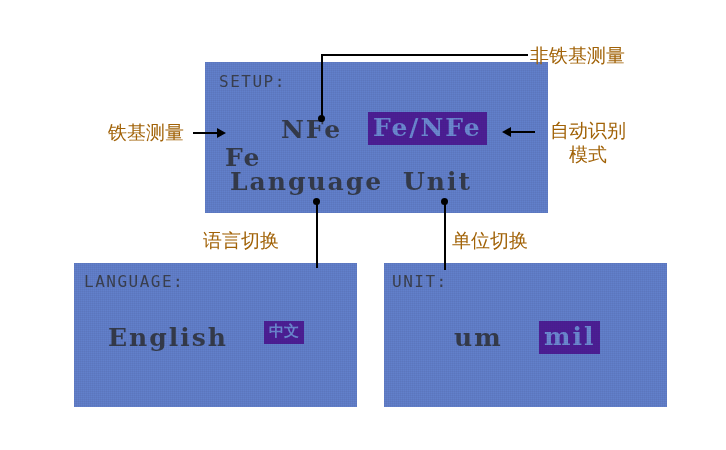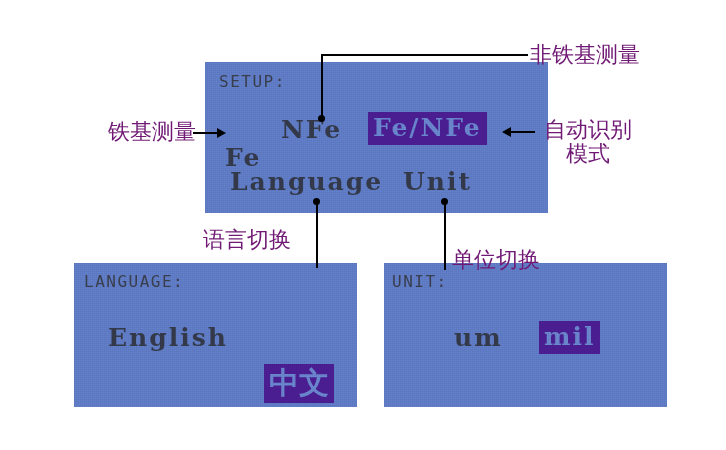--- a/index.html
+++ b/index.html
@@ -71,31 +71,30 @@
     font-weight: 700;
     letter-spacing: 2px;
     color: #6c89d2;
     background: #4c1d95;
     white-space: nowrap;
     padding: 3px 5px 4px 5px;
     line-height: 1.05;
   }
   .lcd-sel.cjk {
     font-family: "DejaVu Sans", sans-serif;
-    font-size: 30px;
+    font-size: 15px;
     letter-spacing: 0px;
-    margin-top: 43px;
   }
 
   
   .annot {
     position: absolute;
     font-family: "DejaVu Sans", sans-serif;
-    font-size: 22px;
-    color: #701a75;
+    font-size: 19px;
+    color: #a16207;
     white-space: nowrap;
     line-height: 24px;
   }
   .annot.two-line { text-align: center; white-space: normal; width: 106px; }
 
   .hline {
     position: absolute;
     background: #000000;
     height: 2px;
   }
@@ -168,17 +167,17 @@
     <span>自动识别</span><br>
     <span>模式</span>
   </div>
   <div class="hline" style="left:511px; top:131px; width:24px;"></div>
   <div class="arrowhead arrow-left" style="left:502px; top:127px;"></div>
 
   <div class="annot" style="left:203px; top:228px;">语言切换</div>
   <div class="vline" style="left:316px; top:200px; height:68px;"></div>
   <div class="dot" style="left:313px; top:198px;"></div>
 
-  <div class="annot" style="left:452px; top:228px;margin-top:20px;">单位切换</div>
+  <div class="annot" style="left:452px; top:228px;">单位切换</div>
   <div class="vline" style="left:444px; top:200px; height:70px;"></div>
   <div class="dot" style="left:441px; top:198px;"></div>
 
 </div>
 
 </body></html>

